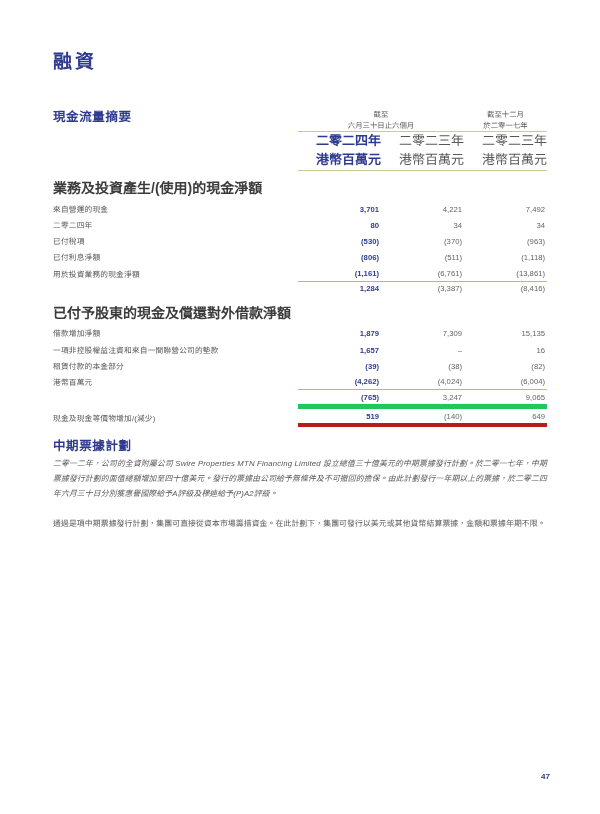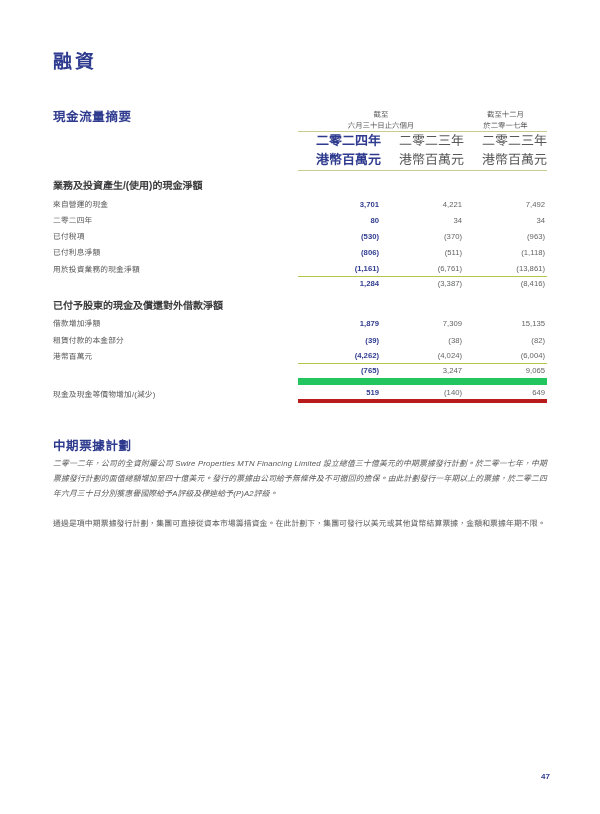--- a/index.html
+++ b/index.html
@@ -96,21 +96,21 @@
   .hdr-underline td {
     border-bottom: 1px solid #c9cc8f;
     height: 0;
     font-size: 0;
     line-height: 0;
   }
 
   .grp-head td {
     font-weight: bold;
     color: #3b3b3d;
-    font-size: 10px;
+    font-size: 14px;
     padding-top: 6px;
     padding-bottom: 3px;
   }
 
   .data-row td {
     padding-top: 2.6px;
     padding-bottom: 2.6px;
     font-size: 7.7px;
   }
   .data-row td.label {
@@ -126,21 +126,21 @@
   .num.cur {
     color: #2f3b8f;
     font-weight: bold;
   }
 
   tr.total-top td.num { border-top: 1px solid #b5c44a; }
   tr.total-top td.label { border-top: 0; }
 
   tr.total-both td.num {
     border-top: 1px solid #b5c44a;
-    border-bottom: 7px solid #22c55e;
+    border-bottom: 5px solid #22c55e;
     margin-top: 9px;
   }
   tr.grand td.num {
     border-top: 1px solid #b5c44a;
     border-bottom: 4px solid #b91c1c;
   }
 
   
   .body-block {
     position: absolute;
@@ -263,20 +263,26 @@
       <tr class="grp-head">
         <td colspan="4">已付予股東的現金及償還對外借款淨額</td>
       </tr>
       <tr class="data-row">
         <td class="label">借款增加淨額</td>
         <td class="num cur">1,879</td>
         <td class="num">7,309</td>
         <td class="num">15,135</td>
       </tr>
       <tr class="data-row">
+        <td class="label">一項非控股權益注資和來自一間聯營公司的墊款</td>
+        <td class="num cur">1,657</td>
+        <td class="num">–</td>
+        <td class="num">16</td>
+      </tr>
+      <tr class="data-row">
         <td class="label">租賃付款的本金部分</td>
         <td class="num cur">(39)</td>
         <td class="num">(38)</td>
         <td class="num">(82)</td>
       </tr>
       <tr class="data-row">
         <td class="label">港幣百萬元</td>
         <td class="num cur">(4,262)</td>
         <td class="num">(4,024)</td>
         <td class="num">(6,004)</td>

